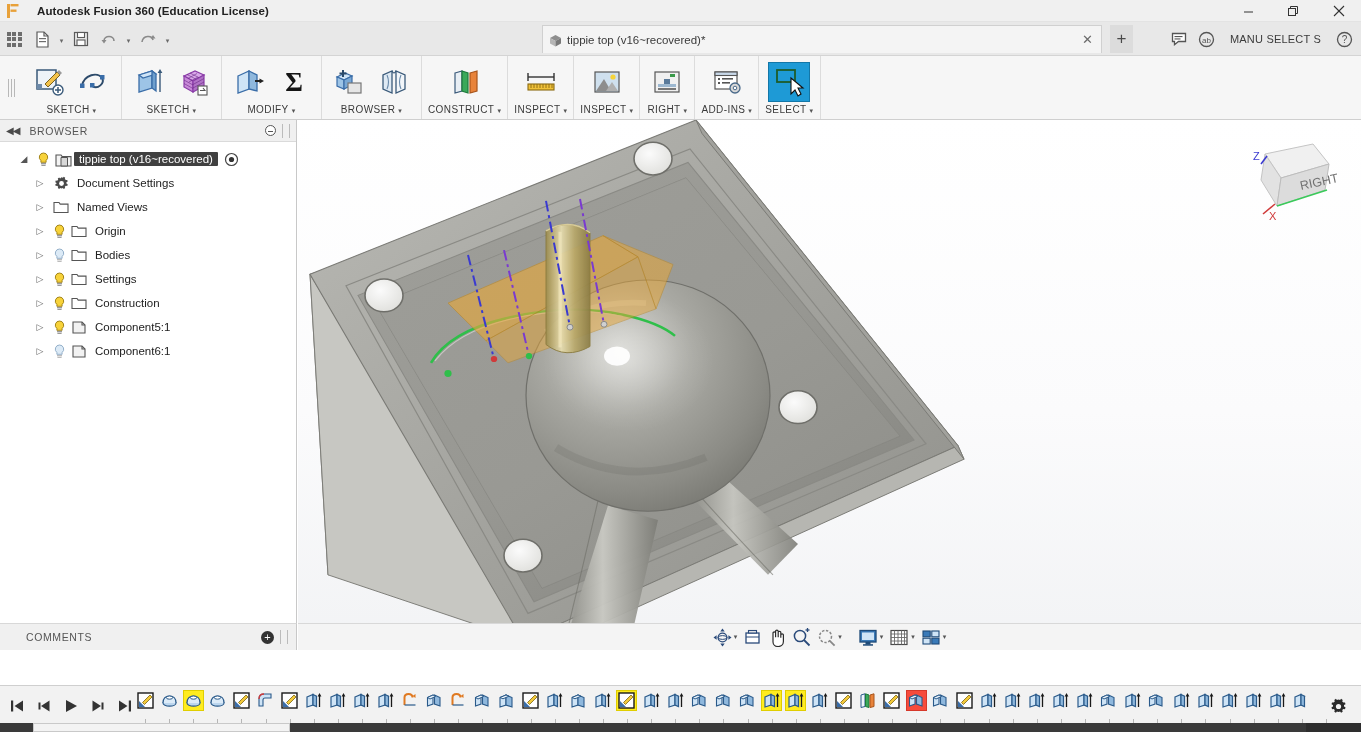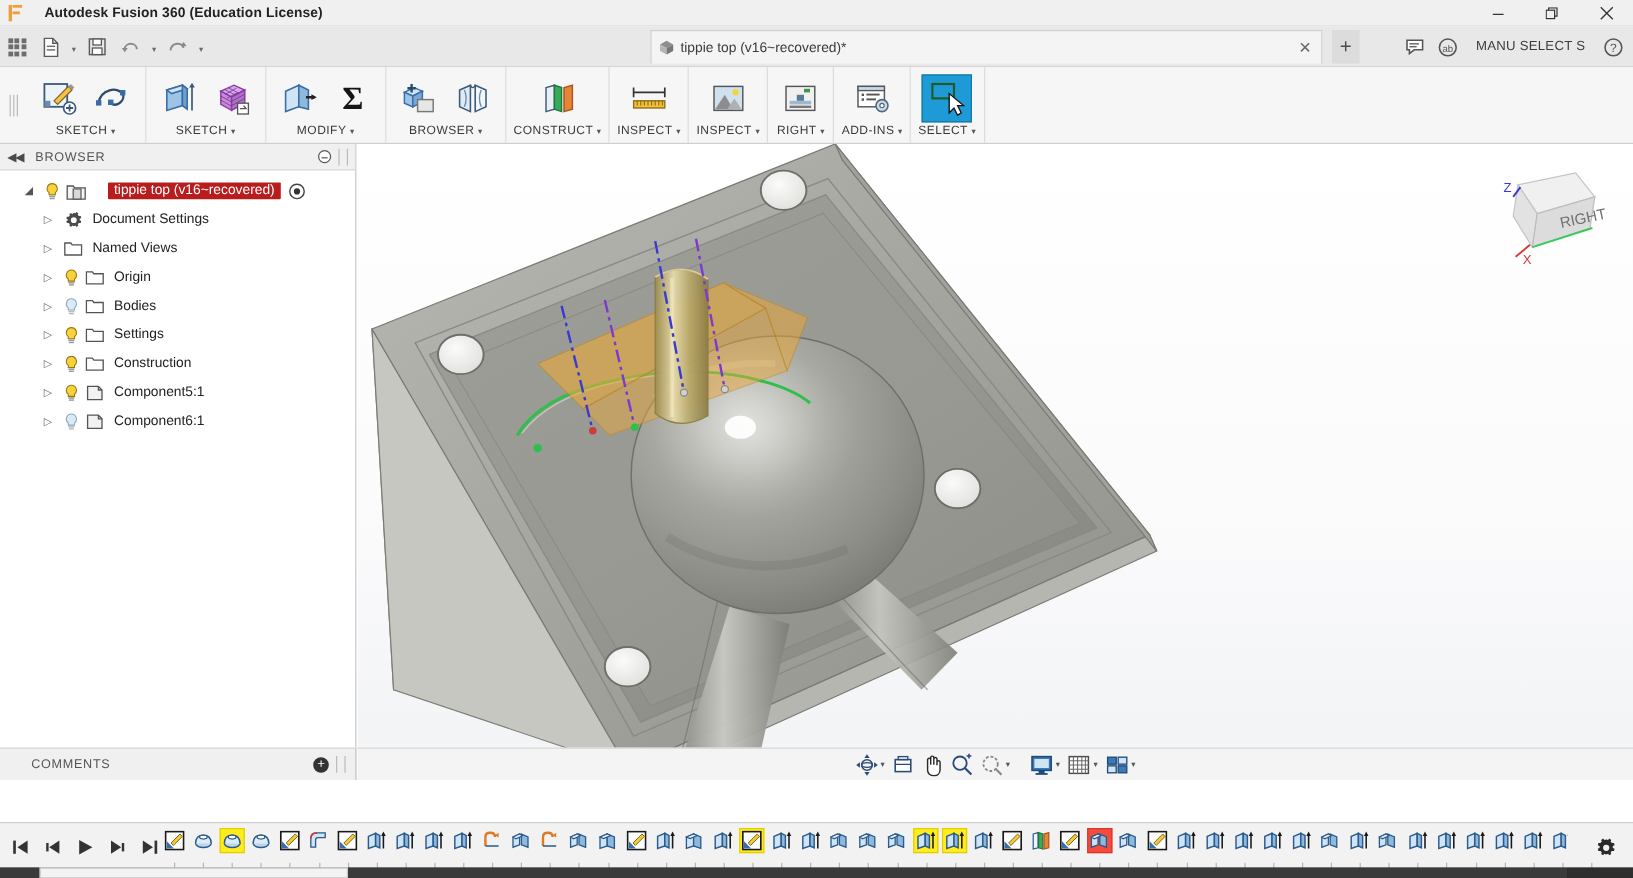--- a/index.html
+++ b/index.html
@@ -69,21 +69,21 @@
   .bhead { height:22px; background:#f0f0f0; border-bottom:1px solid #dadada;
      display:flex; align-items:center; padding:0 6px; }
   .bhead .coll { color:#4a4a4a; font-size:10px; margin-right:10px; letter-spacing:-1px;}
   .bhead .t { font-size:10.5px; color:#555; letter-spacing:.6px; }
   .bhead .dot { margin-left:auto; width:11px;height:11px;border-radius:50%;
      background:#fff;border:1.5px solid #555; position:relative;}
   .bhead .dot:after{content:"";position:absolute;left:2px;top:4.5px;width:5px;height:1.6px;background:#555;}
   .bhead .grip { width:8px; height:14px; margin-left:6px; border-left:1px solid #bbb; border-right:1px solid #bbb;}
   .tree { padding-top:5px; font-size:11.5px; color:#222; }
   .trow { height:24px; display:flex; align-items:center; padding-left:6px; }
-  .trow.sel .label { background:#b91c1c; color:#fff;margin-left:16px; }
+  .trow.sel .label { background:#404040; color:#fff; }
   .tri { width:20px; text-align:center; color:#666; font-size:9px; }
   .tri.open { color:#555; }
   .bulb { width:18px; display:flex; align-items:center; justify-content:center; }
   .ficon { width:22px; display:flex; align-items:center; justify-content:center; }
   .label { padding:1px 5px; border-radius:1px; }
   .trow.sel { padding-left:6px; }
   .eyebtn { width:20px;height:18px;display:flex;align-items:center;justify-content:center;
      margin-left:4px; }
 
   

